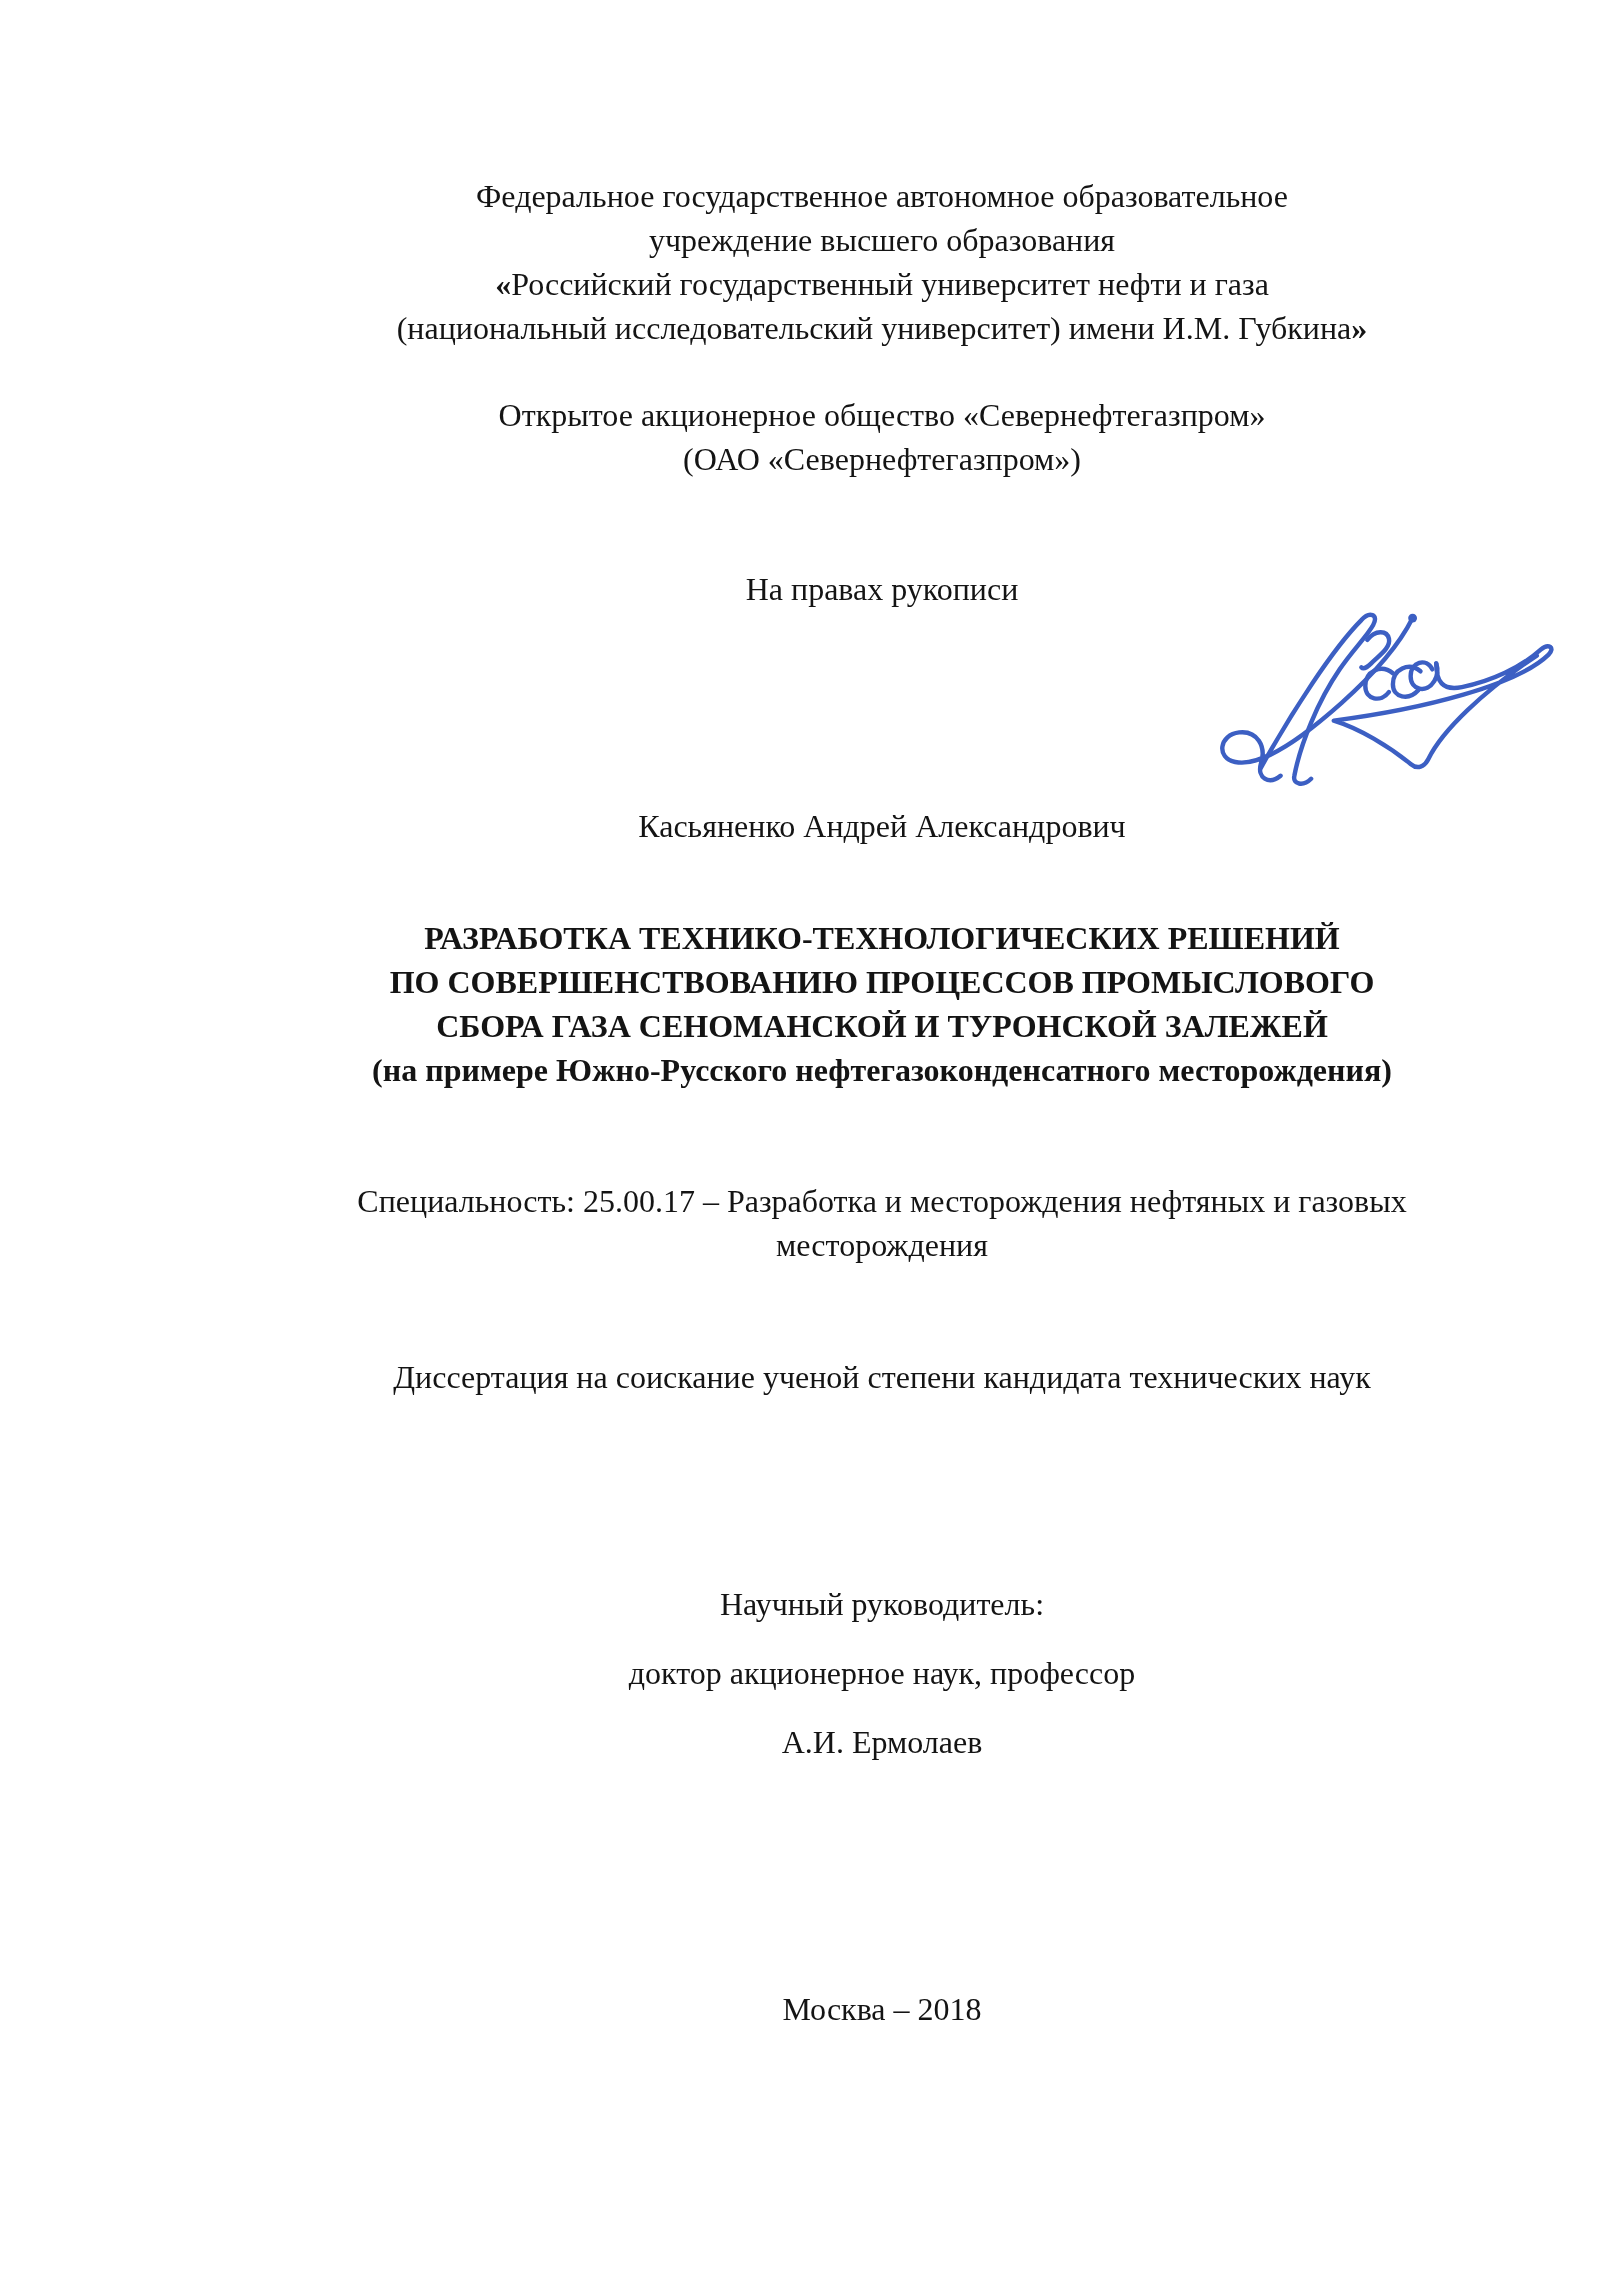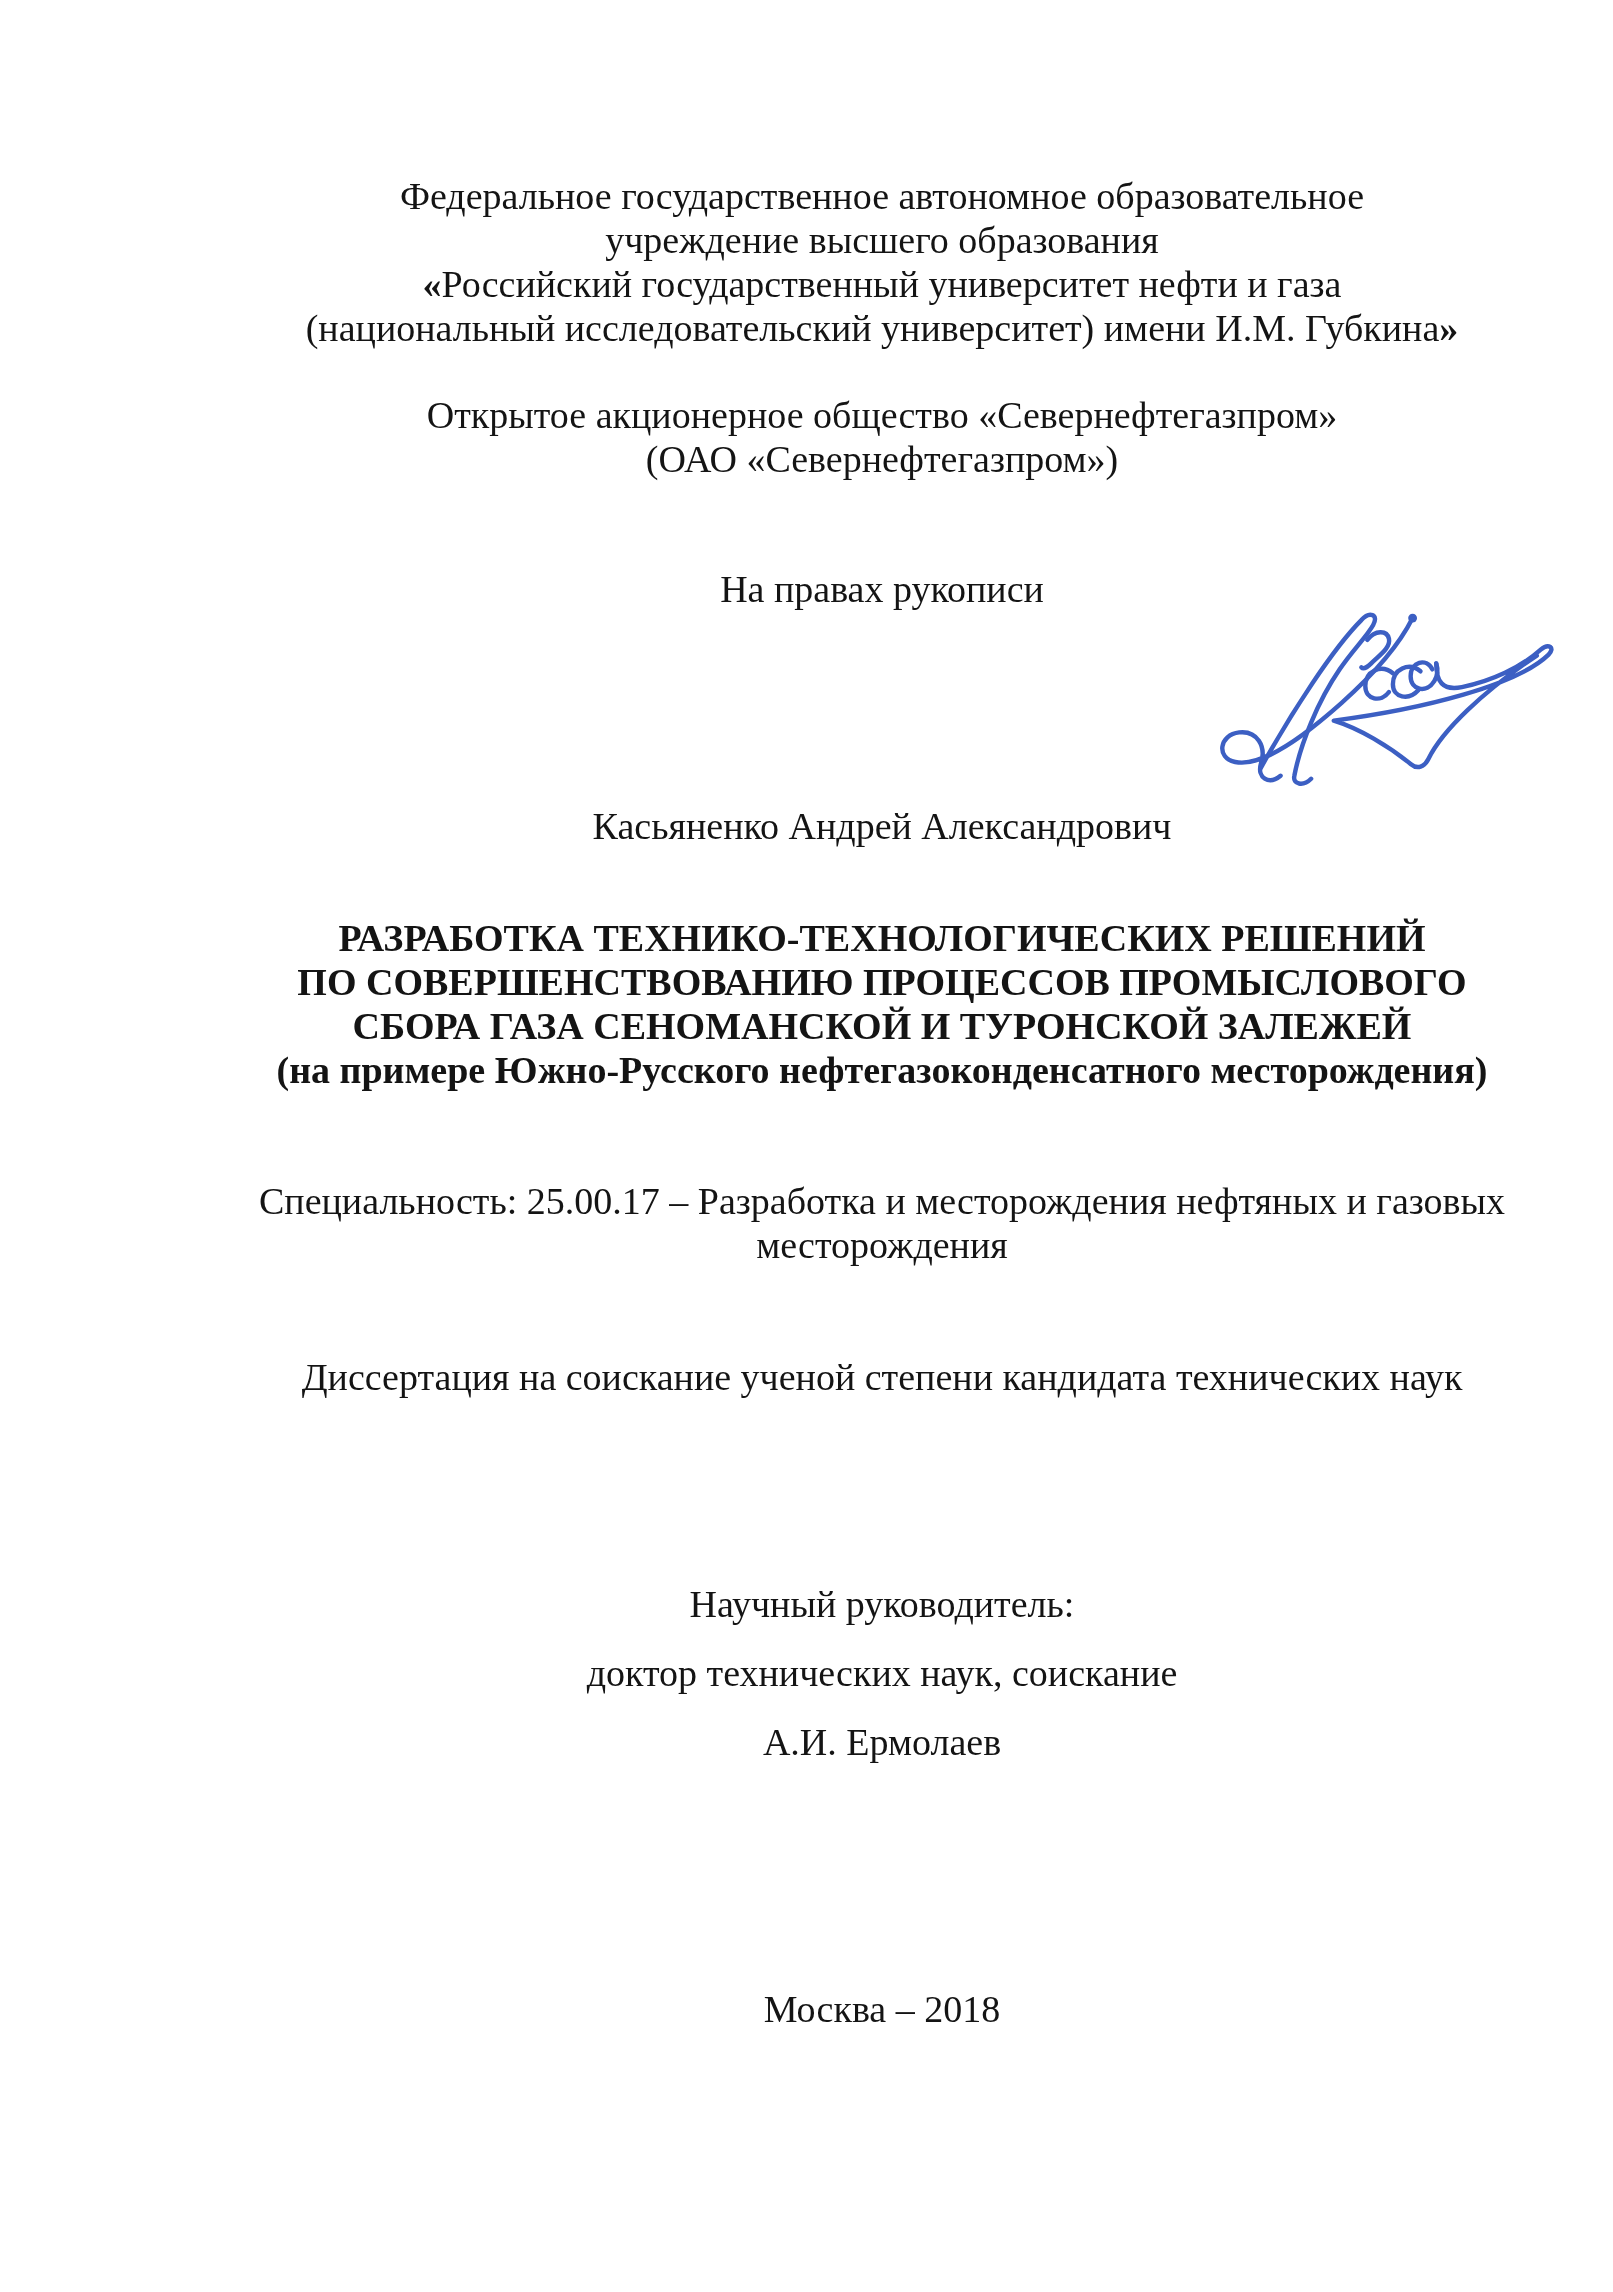--- a/index.html
+++ b/index.html
@@ -7,21 +7,21 @@
     padding: 0;
     background: #8a8a8a;
   }
   .page {
     position: relative;
     width: 1613px;
     height: 2293px;
     background: #ffffff;
     margin: 0 auto;
     font-family: "Liberation Serif", "DejaVu Serif", serif;
-    font-size: 38px;
+    font-size: 32px;
     line-height: 44px;
     color: #141414;
     overflow: hidden;
   }
   .block {
     position: absolute;
     left: 230px;
     right: 79px;
   }
   .center { text-align: center; }
@@ -80,20 +80,20 @@
 
   <div class="block center" style="top:1179px">
     <div>Специальность: 25.00.17 – Разработка и месторождения нефтяных и газовых</div>
     <div>месторождения</div>
   </div>
 
   <div class="block center" style="top:1355px">Диссертация на соискание ученой степени кандидата технических наук</div>
 
   <div class="block right supervisor-block" style="top:1570px">
     <div>Научный руководитель:</div>
-    <div>доктор технических наук, соискание</div>
+    <div>доктор акционерное наук, профессор</div>
     <div>А.И. Ермолаев</div>
   </div>
 
   <div class="block center" style="top:1987px">Москва – 2018</div>
 
 </div>
 
 
 </body></html>

